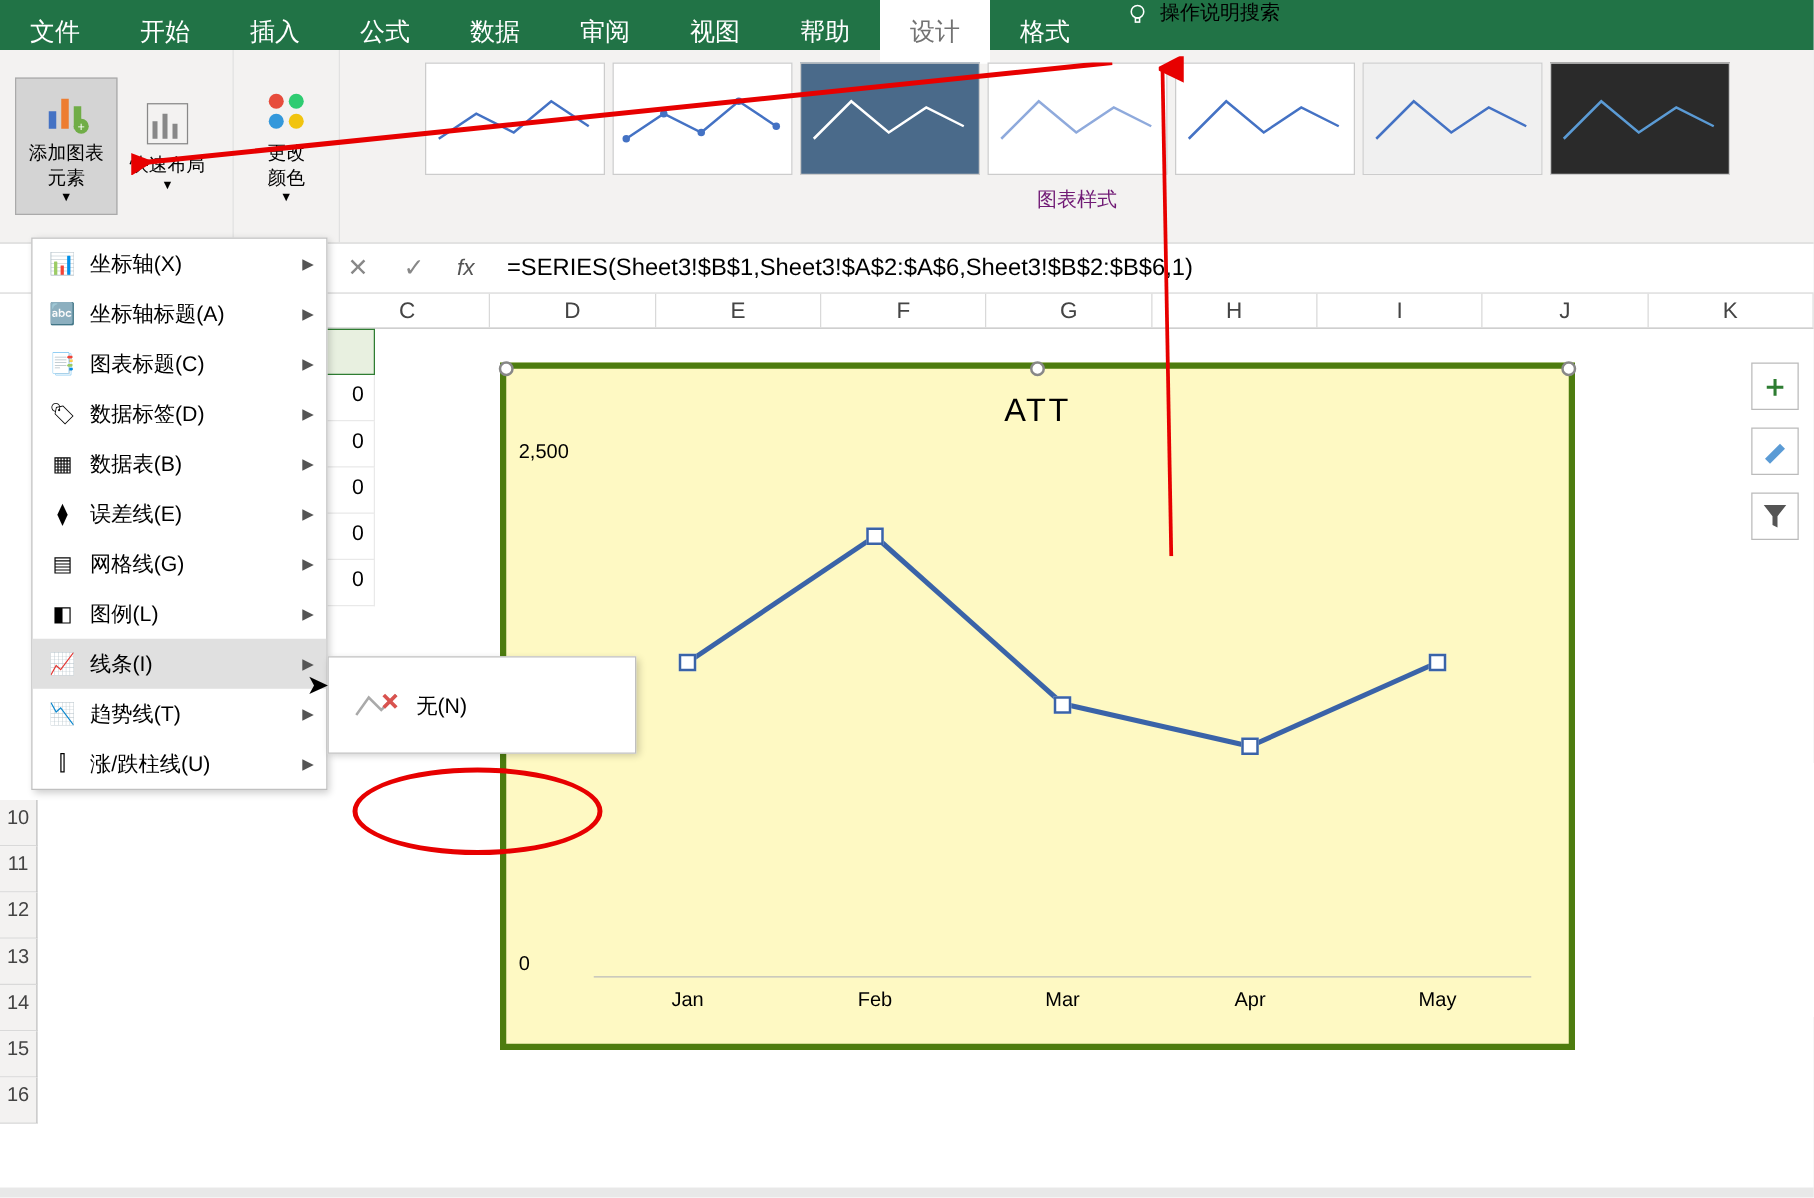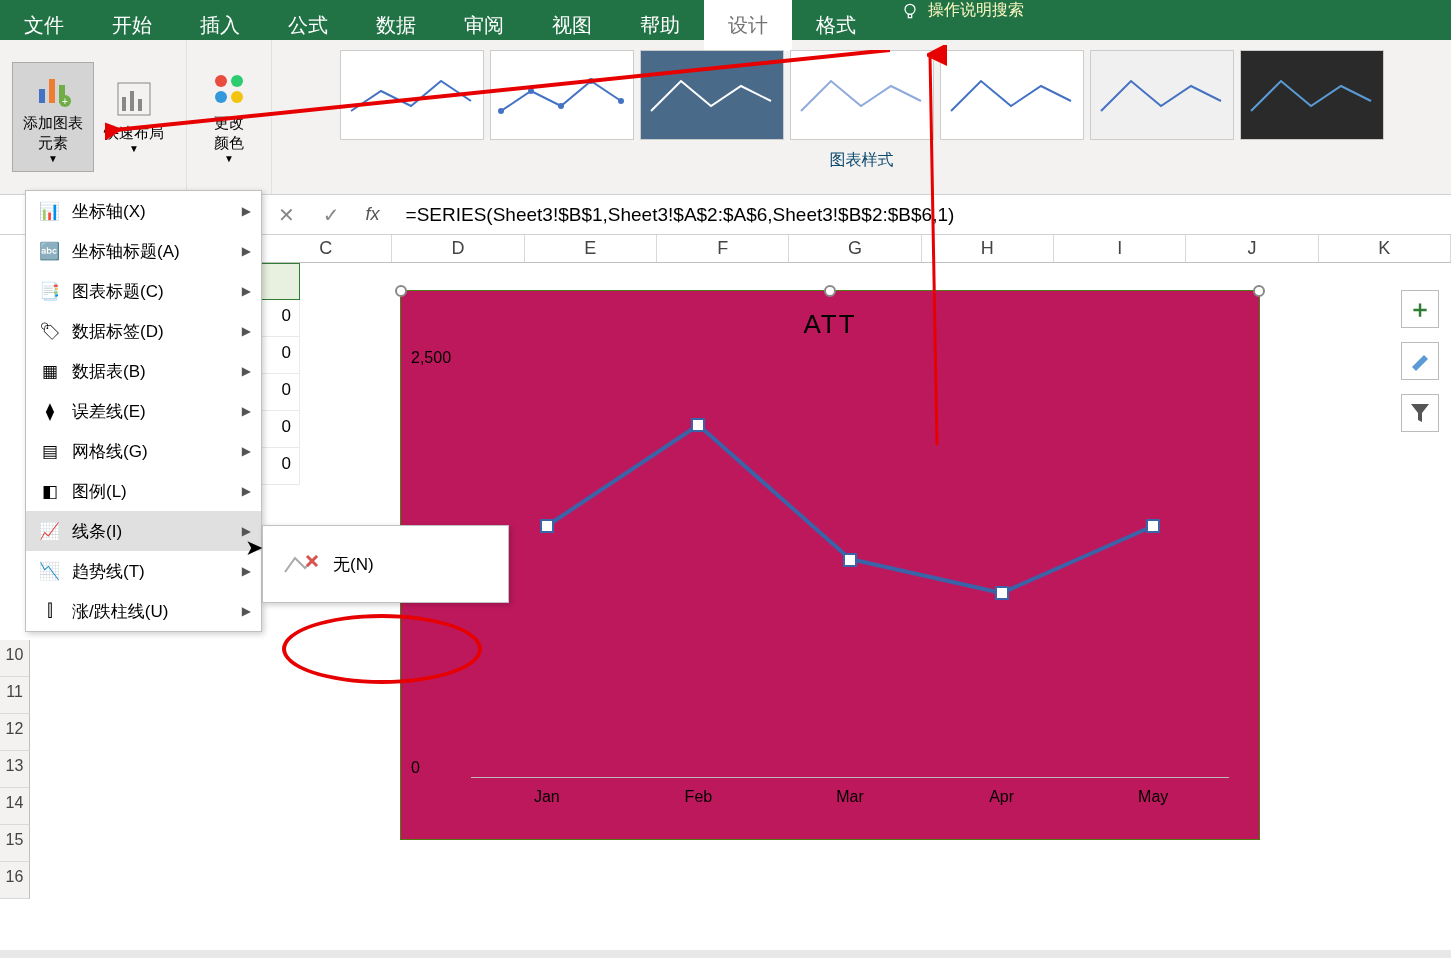--- a/index.html
+++ b/index.html
@@ -1,33 +1,33 @@
 <!DOCTYPE html>
 <html><head>
   <meta charset="utf-8">
   <style>
     * { box-sizing: border-box; margin: 0; padding: 0; }
     body { font-family: "Microsoft YaHei", Arial, sans-serif; background: #e8e8e8; overflow: hidden; width: 1451px; height: 958px; position: relative; }
     
     .ribbon-tabs { display: flex; background: #217346; height: 40px; align-items: flex-start; }
     .ribbon-tab { padding: 12px 24px; color: #fff; font-size: 20px; cursor: pointer; }
     .ribbon-tab.active { background: #fff; color: #737373; }
-    .tell-me { display: flex; align-items: center; gap: 8px; color: #fef9c3; margin-left: 20px; }
+    .tell-me { display: flex; align-items: center; gap: 8px; color: #000000; margin-left: 20px; }
     .bulb-icon { width: 20px; height: 20px; }
     
     .ribbon-content { background: #f3f2f1; height: 155px; display: flex; border-bottom: 1px solid #d1d1d1; }
     .ribbon-group { display: flex; align-items: center; padding: 8px 12px; border-right: 1px solid #e1e1e1; }
     .ribbon-btn { display: flex; flex-direction: column; align-items: center; justify-content: center; padding: 6px 10px; font-size: 15px; text-align: center; line-height: 1.3; cursor: pointer; }
     .ribbon-btn.active { background: #d4d4d4; border: 1px solid #aaa; }
     .ribbon-icon-lg { width: 40px; height: 40px; margin-bottom: 4px; }
     .style-gallery { display: flex; gap: 6px; flex: 1; align-items: center; padding: 10px; flex-direction: column; }
     .style-row { display: flex; gap: 6px; }
     .style-thumb { width: 144px; height: 90px; background: #fff; border: 1px solid #ccc; position: relative; }
     .style-thumb.dark { background: #4a6a8a; }
-    .style-label { font-size: 16px; color: #0c4a6e; margin-top: 4px; text-align: center; width: 100%; }
+    .style-label { font-size: 16px; color: #701a75; margin-top: 4px; text-align: center; width: 100%; }
     
     .dropdown-menu { position: absolute; top: 190px; left: 25px; width: 237px; background: #fff; border: 1px solid #c0c0c0; box-shadow: 2px 2px 6px rgba(0,0,0,0.2); z-index: 100; }
     .menu-item { display: flex; align-items: center; padding: 8px 12px; font-size: 17px; cursor: pointer; position: relative; }
     .menu-item:hover, .menu-item.highlighted { background: #e0e0e0; }
     .menu-icon { width: 24px; height: 24px; margin-right: 10px; display: inline-flex; align-items: center; justify-content: center; }
     .menu-arrow { position: absolute; right: 10px; font-size: 12px; color: #555; }
     
     .submenu { position: absolute; top: 525px; left: 262px; width: 247px; background: #fff; border: 1px solid #c0c0c0; box-shadow: 2px 2px 6px rgba(0,0,0,0.2); z-index: 101; padding: 8px 0; }
     .submenu-item { display: flex; align-items: center; padding: 16px 20px; font-size: 17px; cursor: pointer; }
     .submenu-icon { width: 36px; height: 28px; margin-right: 14px; }
@@ -39,21 +39,21 @@
     
     .sheet-area { position: relative; background: #fff; height: 715px; }
     .col-headers { display: flex; height: 28px; border-bottom: 1px solid #c0c0c0; margin-left: 30px; }
     .col-header { width: 155px; text-align: center; font-size: 18px; border-right: 1px solid #d9d9d9; color: #444; padding-top: 3px; }
     .rows { position: absolute; left: 0; top: 28px; }
     .row { display: flex; height: 37px; }
     .row-header { width: 30px; text-align: center; border-right: 1px solid #c0c0c0; border-bottom: 1px solid #d9d9d9; font-size: 16px; color: #444; padding-top: 6px; background: #f3f2f1; }
     .cell { width: 150px; border-right: 1px solid #e9e9e9; border-bottom: 1px solid #e9e9e9; text-align: right; padding: 6px 8px; font-size: 17px; }
     .cell.selected-col { background: #e8f0e0; border: 1px solid #2e7d32; }
     
-    .chart-container { position: absolute; left: 400px; top: 55px; width: 860px; height: 550px; background: #be185d; border: 1px solid #4d7c0f; }
+    .chart-container { position: absolute; left: 400px; top: 55px; width: 860px; height: 550px; background: #fef9c3; border: 5px solid #4d7c0f; }
     .chart-handle { position: absolute; width: 12px; height: 12px; border: 2px solid #888; background: #fff; border-radius: 50%; }
     .chart-title { text-align: center; font-size: 26px; padding: 18px 0 8px; letter-spacing: 2px; }
     .chart-plot { position: relative; height: 420px; margin: 10px 30px 0 70px; }
     .y-tick { position: absolute; left: -60px; font-size: 16px; transform: translateY(-50%); }
     .x-axis { position: absolute; bottom: 0; left: 0; right: 0; height: 1px; background: #bbb; }
     .x-tick { position: absolute; bottom: -28px; font-size: 16px; transform: translateX(-50%); }
     .chart-line { position: absolute; top: 0; left: 0; width: 100%; height: 100%; }
     .data-marker { position: absolute; width: 14px; height: 14px; background: #fff; border: 2px solid #3a63a8; transform: translate(-50%, -50%); }
     
     .side-buttons { position: absolute; right: 12px; top: 380px; display: flex; flex-direction: column; gap: 14px; }

